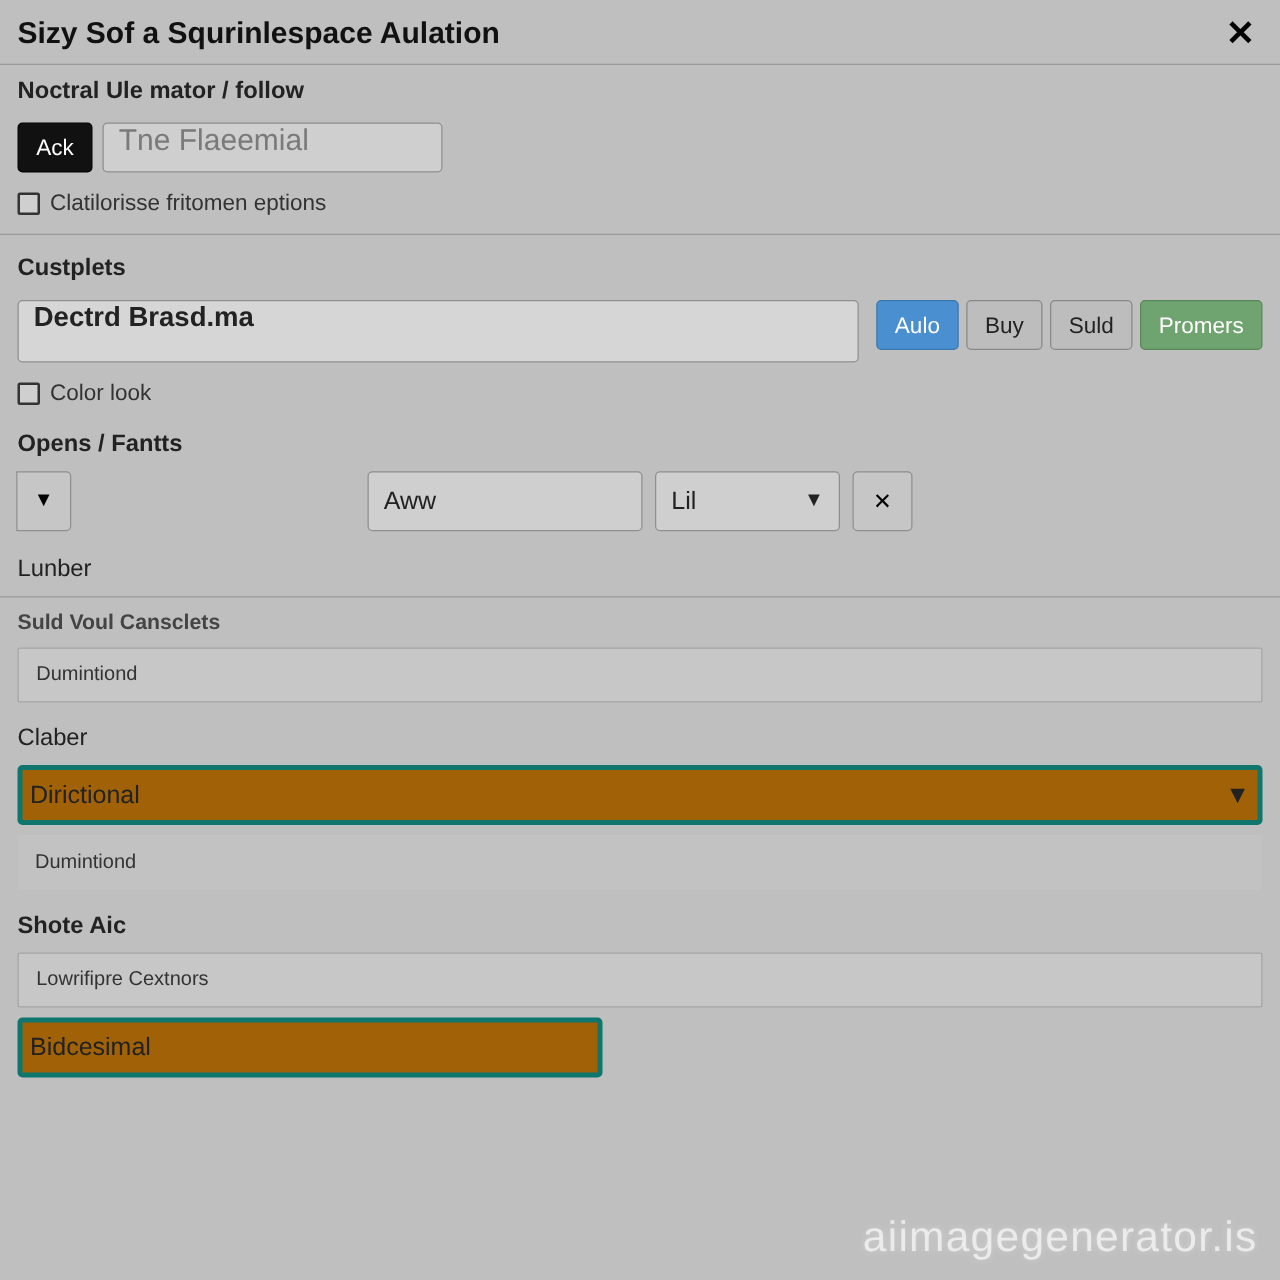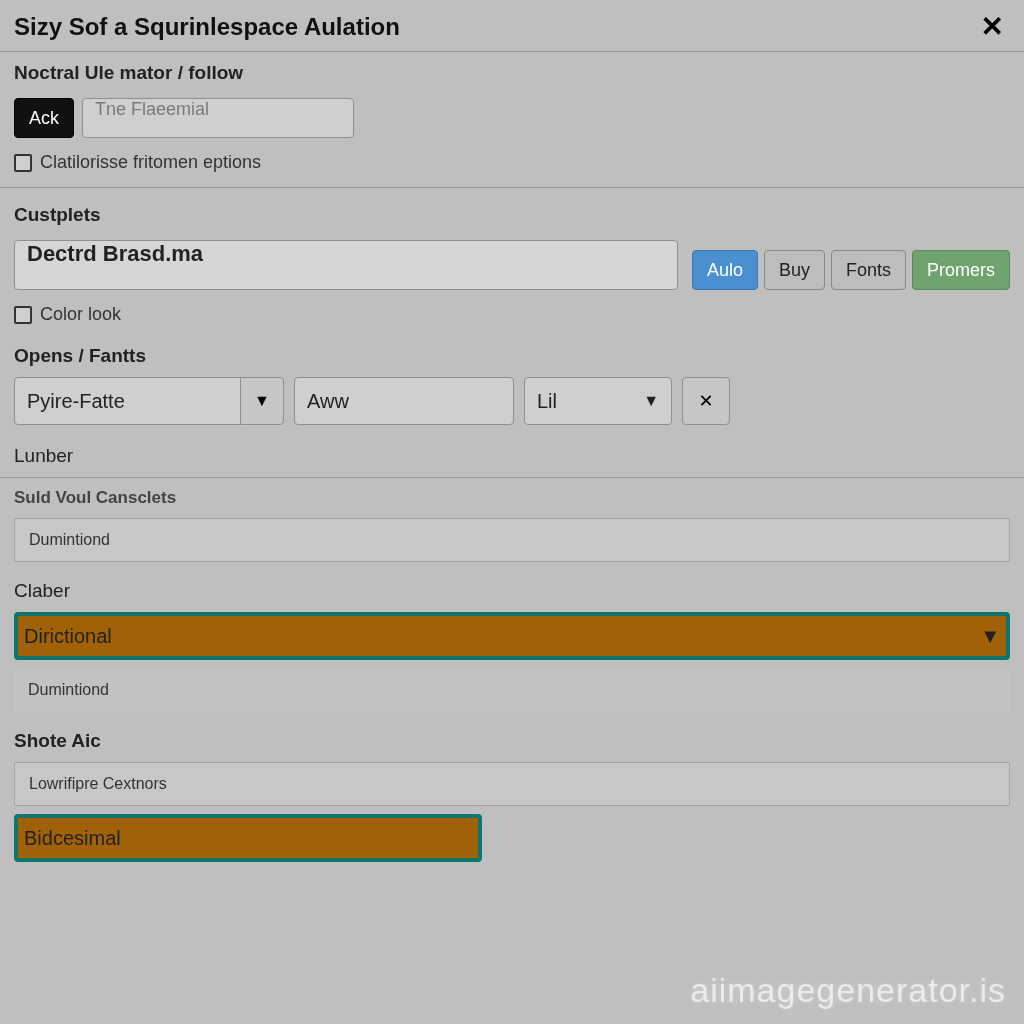--- a/index.html
+++ b/index.html
@@ -10,21 +10,21 @@
     display: flex; justify-content: space-between; align-items: center;
     padding: 10px 14px 8px 14px;
     border-bottom: 1px solid #999;
   }
   .titlebar h1 { font-size: 24px; font-weight: 700; color: #111; }
   .close-x { font-size: 28px; font-weight: 900; cursor: pointer; padding: 0 6px; }
 
   .section { padding: 8px 14px; }
   .breadcrumb { font-size: 19px; font-weight: 600; color: #222; padding: 10px 14px 6px 14px; }
 
-  .row { display: flex; align-items: flex-end; gap: 8px; }
+  .row { display: flex; align-items: flex-start; gap: 8px; }
   .row-between { display: flex; align-items: center; justify-content: space-between; }
 
   .btn {
     display: inline-flex; align-items: center; justify-content: center;
     height: 40px; padding: 0 14px; font-size: 18px;
     border: 1px solid #888; border-radius: 4px; cursor: pointer;
     background: #a8a8a8; color: #222;
   }
   .btn-dark { background: #111; color: #fff; border-color: #000; }
   .btn-yellow { background: #ffe000; color: #000; border-color: #caa800; }
@@ -33,21 +33,21 @@
   .btn-green { background: #6fa36f; color: #fff; border-color: #578857; }
   .btn-group { display: flex; gap: 6px; }
 
   .glow-wrap {
     padding: 6px 10px;
     border-radius: 16px;
     background: radial-gradient(ellipse at center, rgba(255,255,255,0.95) 0%, rgba(255,255,255,0.6) 50%, rgba(255,255,255,0) 75%);
   }
 
   .input {
-    height: 40px; padding: 0 12px; font-size: 18px; color: #222;
+    height: 40px; padding: 0 12px; font-size: 24px; color: #222;
     background: #cfcfcf; border: 1px solid #8f8f8f; border-radius: 4px;
     flex: 1;
   }
   .input.placeholder { color: #7a7a7a; }
   .input-lg { height: 50px; font-size: 22px; font-weight: 600; background: #d6d6d6; }
 
   .checkbox-row { display: flex; align-items: center; gap: 8px; padding: 6px 14px 10px 14px; font-size: 18px; color: #333; }
   .checkbox {
     width: 18px; height: 18px; border: 2px solid #333; background: #cfcfcf; border-radius: 2px; cursor: pointer;
   }
@@ -122,35 +122,32 @@
   </div>
 
   <div class="hr"></div>
 
   <div class="label">Custplets</div>
   <div class="section row" style="gap:14px;">
     <div class="input input-lg" style="flex:1;">Dectrd Brasd.ma</div>
     <div class="btn-group">
       <button class="btn btn-blue">Aulo</button>
       <button class="btn btn-gray">Buy</button>
-      <button class="btn btn-gray">Fonts</button>
+      <button class="btn btn-gray">Suld</button>
       <button class="btn btn-green">Promers</button>
     </div>
   </div>
   <div class="checkbox-row">
     <span class="checkbox"></span>
     <span>Color look</span>
   </div>
 
   <div class="label">Opens / Fantts</div>
   <div class="select-row">
     <div class="select-seg" style="width:270px;">
-      <div class="select" style="flex:1;">
-        <span>Pyire-Fatte</span>
-      </div>
       <div class="select-handle">▼</div>
     </div>
     <div class="select" style="width:220px;">
       <span>Aww</span>
     </div>
     <div class="select" style="width:148px;">
       <span>Lil</span>
       <span class="caret">▼</span>
     </div>
     <button class="icon-btn">✕</button>

